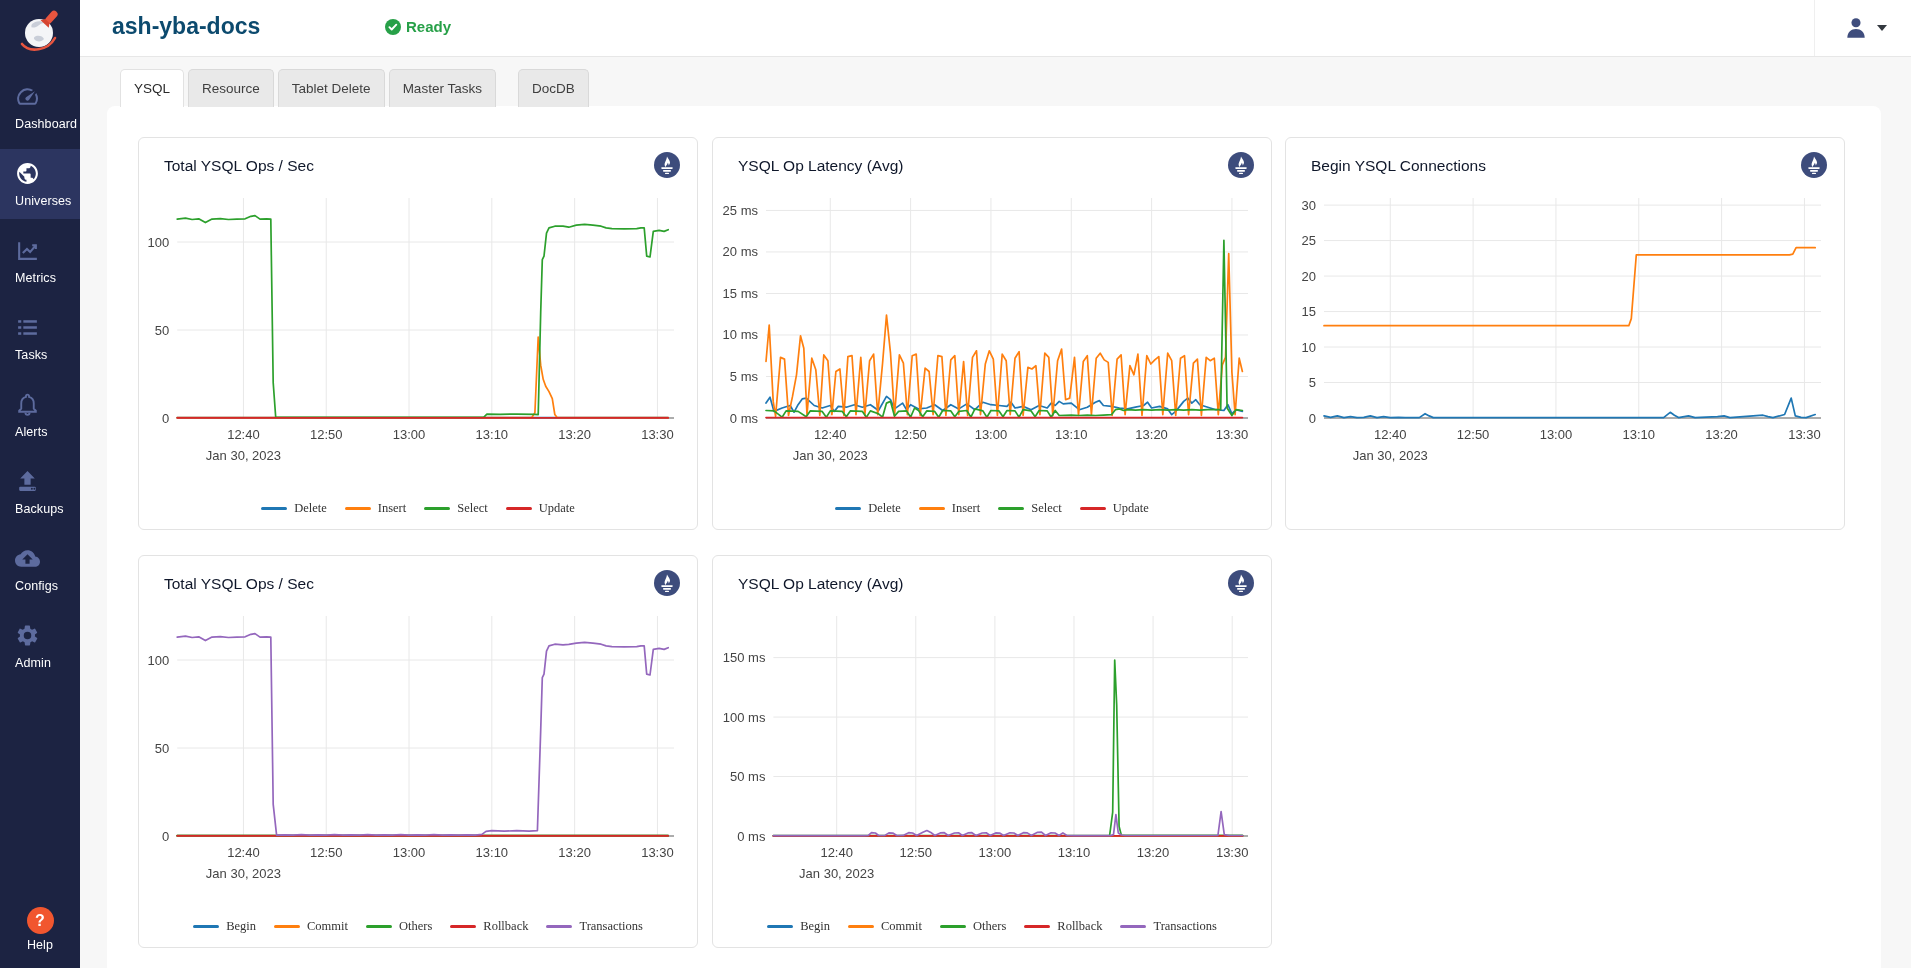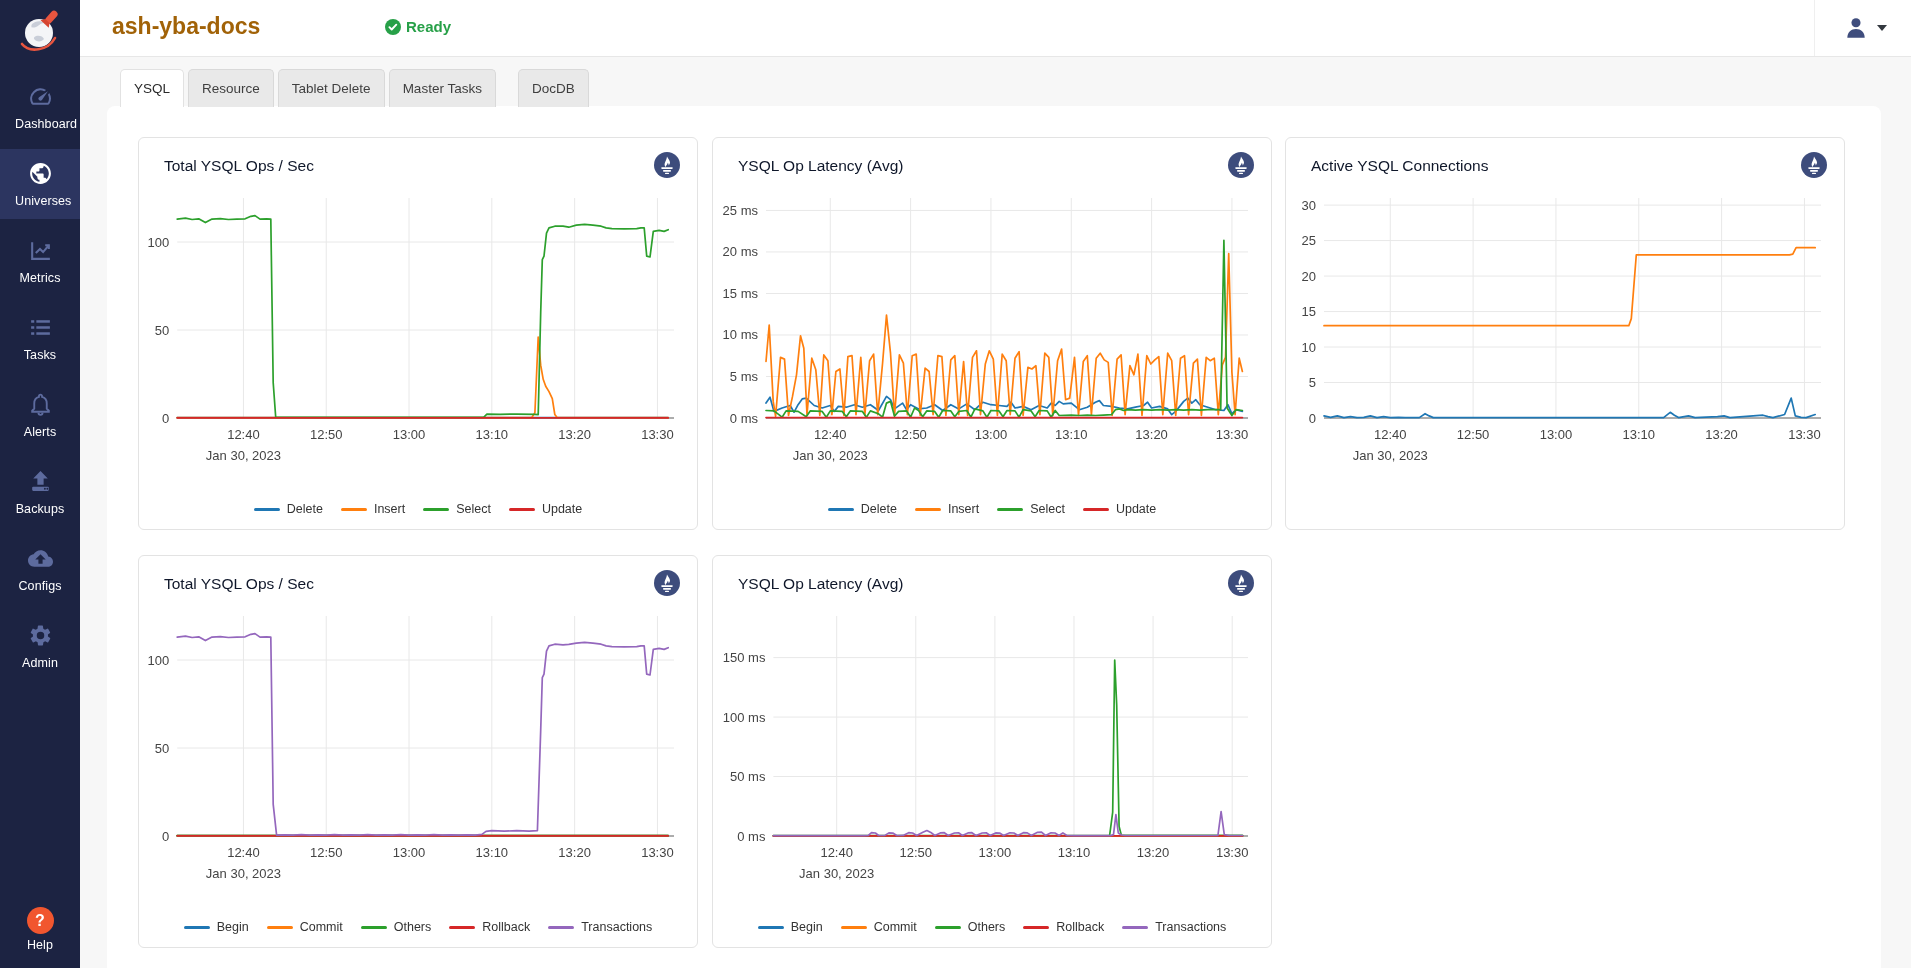--- a/index.html
+++ b/index.html
@@ -4,34 +4,34 @@
 <style>
   * { margin:0; padding:0; box-sizing:border-box; }
   html,body { width:1911px; height:968px; overflow:hidden;
     font-family:"Liberation Sans", sans-serif; background:#f7f7f7; }
 
   
   .sidebar { position:absolute; left:0; top:0; width:80px; height:968px;
     background:#1c2342; z-index:30; }
   .logo { position:absolute; top:6px; left:14px; width:52px; height:52px; cursor:pointer; }
   .nav { position:absolute; top:72px; left:0; width:80px; }
-  .nav-item { width:80px; padding:12px 15px 11px; text-align:center; cursor:pointer; margin-bottom:7px; }
+  .nav-item { width:80px; padding:12px 15px 11px; text-align:left; cursor:pointer; margin-bottom:7px; }
   .nav-item.active { background:#2c3560; }
   .nav-item .ic { display:inline-block; width:25px; height:25px; color:#5d6b9e; }
   .nav-item.active .ic { color:#ffffff; }
   .nav-item .ic svg { width:25px; height:25px; display:block; }
   .nav-label { margin-top:4px; font-size:12.5px; color:#ffffff; letter-spacing:.1px; }
   .help-item { position:absolute; bottom:16px; left:0; width:80px; text-align:center; cursor:pointer; }
   .help-circle { width:27px; height:27px; border-radius:50%; background:#f1562f; color:#fff;
     font-size:16px; font-weight:bold; line-height:27px; margin:0 auto; }
 
   
   .header { position:absolute; left:80px; top:0; width:1831px; height:57px; background:#fff;
     border-bottom:1px solid #e7e7e7; z-index:20; }
-  .page-title { position:absolute; left:32px; top:13px; font-size:23px; font-weight:700; color:#a16207; }
+  .page-title { position:absolute; left:32px; top:13px; font-size:23px; font-weight:700; color:#0c4a6e; }
   .status-badge { position:absolute; left:305px; top:18px; display:flex; align-items:center; gap:5px;
     color:#27a048; font-size:15px; font-weight:600; }
   .status-badge svg { width:16px; height:16px; display:block; }
   .user-menu { position:absolute; right:14px; top:0; height:56px; display:flex; align-items:center;
     gap:8px; padding:0 10px 0 28px; border-left:1px solid #efefef; cursor:pointer; }
   .user-menu svg { width:26px; height:26px; display:block; }
   .caret { width:0; height:0; border-left:5px solid transparent; border-right:5px solid transparent;
     border-top:6px solid #33383f; }
 
   
@@ -45,21 +45,21 @@
   .tab.gap-left { margin-left:18px; }
 
   
   .card { position:absolute; width:560px; height:393px; background:#fff;
     border:1px solid #e3e3e3; border-radius:6px; z-index:5; }
   .card-title { position:absolute; left:25px; top:19px; font-size:15.5px; color:#0f172a; }
   .prom { position:absolute; right:16px; top:13px; width:28px; height:28px; cursor:pointer; }
   .chart-svg { position:absolute; left:0; top:48px; }
   .chart-svg text { font-family:"Liberation Sans", sans-serif; }
   .legend { position:absolute; left:0; bottom:13px; width:100%; display:flex;
-    justify-content:center; gap:18px; }
+    justify-content:center; gap:18px;font-family:Liberation Serif, serif; }
   .legend-item { display:flex; align-items:center; gap:7px; cursor:pointer; }
   .legend-swatch { width:26px; height:3px; border-radius:2px; display:inline-block; }
   .legend-label { font-size:12.5px; color:#333; }
 </style>
 </head>
 <body>
 
 <aside class="sidebar">
   <div class="logo">
     <svg viewBox="0 0 52 52">
@@ -250,21 +250,21 @@
             <span class="legend-swatch" style="background: rgb(44, 160, 44);"></span>
             <span class="legend-label">Select</span>
           </span>
           <span class="legend-item">
             <span class="legend-swatch" style="background: rgb(214, 39, 40);"></span>
             <span class="legend-label">Update</span>
           </span>
         </div>
       </div>
       <div class="card" style="left: 1285px; top: 137px;">
-        <div class="card-title">Active YSQL Connections</div>
+        <div class="card-title">Begin YSQL Connections</div>
         <div class="prom"><svg viewBox="0 0 28 28">
             <circle cx="14" cy="14" r="13" fill="#3d4c7c"></circle>
             <path d="M14 5.5c.9 2.2 3 3.8 3 6.1 0 1.2-.6 2.2-1.4 2.8.1-.8-.1-1.8-.8-2.6-.1 1-.6 1.7-1.1 2.3-.4.5-.8 1.1-.8 1.9-.8-.6-1.3-1.5-1.3-2.5 0-2.3 1.8-3.6 2.4-8z" fill="#fff"></path>
             <rect x="8.2" y="16.2" width="11.6" height="1.7" rx=".8" fill="#fff"></rect>
             <rect x="10" y="19" width="8" height="1.7" rx=".8" fill="#fff"></rect>
             <rect x="12" y="21.7" width="4" height="1.3" rx=".6" fill="#fff"></rect>
           </svg></div>
         <svg class="chart-svg" width="560" height="292" viewBox="0 0 560 292">
           <line x1="104.26666666666667" y1="12" x2="104.26666666666667" y2="232" stroke="#e8e8e8" stroke-width="1"></line>
           <text x="104.26666666666667" y="253" text-anchor="middle" font-size="13" fill="#444">12:40</text>

